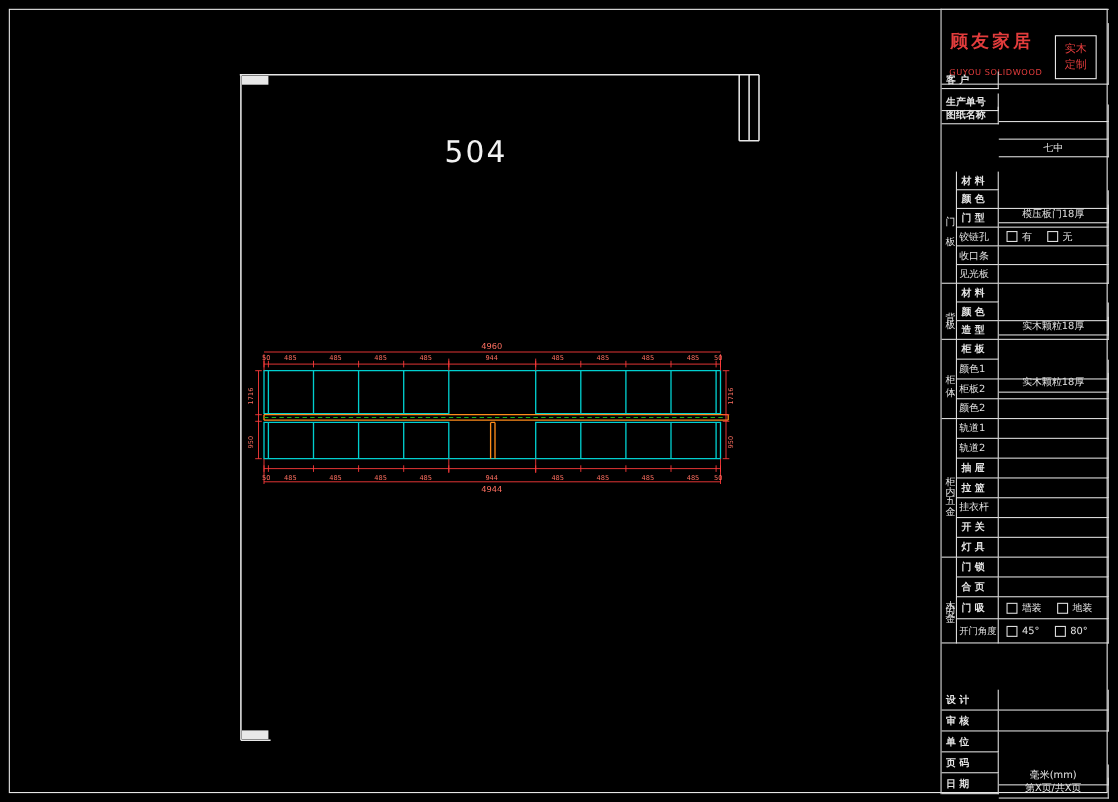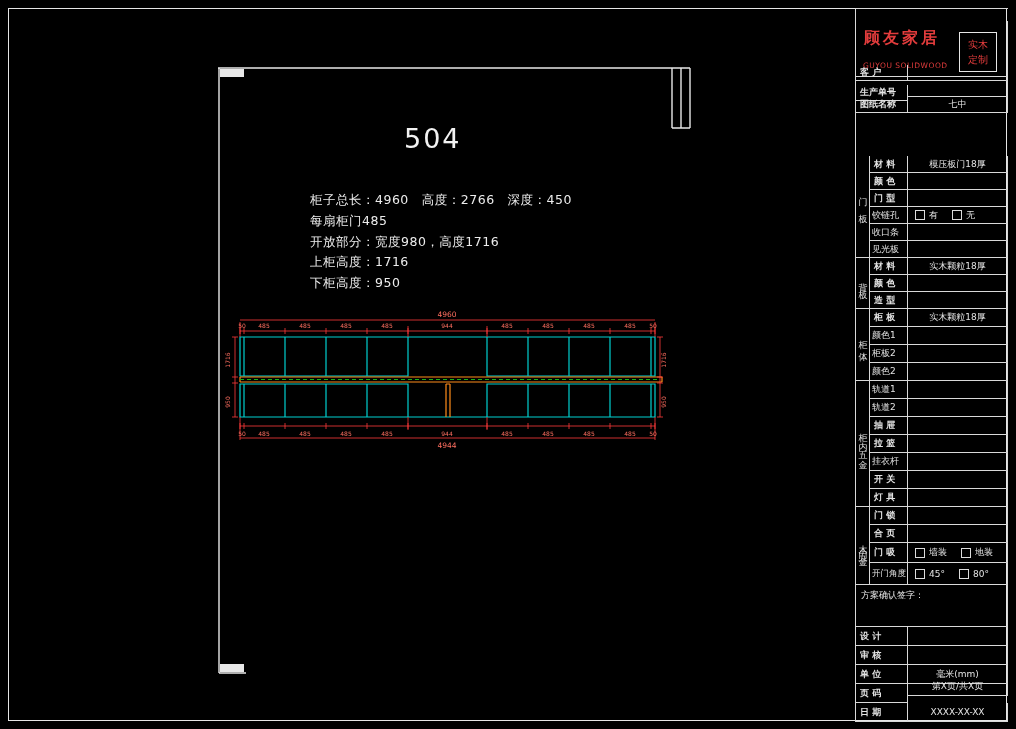--- a/index.html
+++ b/index.html
@@ -20,21 +20,21 @@
   .notes { position:absolute; left:310px; top:190px; color:#ececec; font-size:12.5px;
            line-height:20.8px; letter-spacing:0.5px; }
   
   .tb { position:absolute; left:855px; top:8px; width:152px; height:713px;
         border-left:1px solid #d9d9d9; border-top:1px solid #d9d9d9; }
   .c { position:absolute; box-sizing:border-box; border-right:1px solid #d9d9d9;
        border-bottom:1px solid #d9d9d9; color:#e4e4e4; font-size:9px;
        display:flex; align-items:center; overflow:hidden; white-space:nowrap; }
   .lab { padding-left:4px;font-weight:bold; }
   .lab2 { padding-left:2px; }
-  .val { justify-content:center; }
+  .val { justify-content:center;margin-top:30px; }
   .valcb { padding-left:7px; gap:4px; }
   .cb { display:inline-block; width:8px; height:8px; border:1px solid #dcdcdc; flex:none; }
   .gap { margin-left:10px; }
   .strip { writing-mode:vertical-rl; text-orientation:upright; justify-content:center;
            padding:0; color:#e4e4e4; }
   .topleft { align-items:flex-start; padding:4px 0 0 5px; }
   .logo { display:block;margin-top:12px; }
   .brand { position:absolute; left:8px; top:7px; color:#e23c3c; font-size:16px; font-weight:bold; letter-spacing:3px; }
   .brand-en { position:absolute; left:7px; top:40px; color:#e23c3c; font-size:7.5px; letter-spacing:0.5px; }
   .stamp { position:absolute; left:103px; top:11px; width:38px; height:40px; border:1px solid #e6e6e6;
@@ -92,27 +92,20 @@
 
       <text class="ds" x="230" y="360" transform="rotate(-90 230 360)">1716</text>
       <text class="ds" x="230" y="402" transform="rotate(-90 230 402)">950</text>
       <text class="ds" x="666" y="360" transform="rotate(-90 666 360)">1716</text>
       <text class="ds" x="666" y="402" transform="rotate(-90 666 402)">950</text>
     </g>
   </svg>
 
   <div class="room">504</div>
 
-  <div class="notes">
-    <div>柜子总长：4960　高度：2766　深度：450</div>
-    <div>每扇柜门485</div>
-    <div>开放部分：宽度980，高度1716</div>
-    <div>上柜高度：1716</div>
-    <div>下柜高度：950</div>
-  </div>
 
   <div class="tb">
 
     <div class="c logo" style="left:0;top:0;width:152px;height:56px">
       <div class="brand">顾友家居</div>
       <div class="brand-en">GUYOU SOLIDWOOD</div>
       <div class="stamp">
         <div>实木</div>
         <div>定制</div>
       </div>
@@ -191,21 +184,20 @@
       <span>地装</span>
     </div>
     <div class="c lab2" style="left:14px;top:554px;width:38px;height:22px;font-size:8.5px">开门角度</div>
     <div class="c valcb" style="left:52px;top:554px;width:100px;height:22px">
       <span class="cb"></span>
       <span>45°</span>
       <span class="cb gap"></span>
       <span>80°</span>
     </div>
 
-    <div class="c topleft" style="left:0;top:576px;width:152px;height:42px">方案确认签字：</div>
 
     <div class="c lab" style="left:0;top:618px;width:52px;height:19px">设 计</div>
     <div class="c" style="left:52px;top:618px;width:100px;height:19px"></div>
     <div class="c lab" style="left:0;top:637px;width:52px;height:19px">审 核</div>
     <div class="c" style="left:52px;top:637px;width:100px;height:19px"></div>
     <div class="c lab" style="left:0;top:656px;width:52px;height:19px">单 位</div>
     <div class="c val" style="left:52px;top:656px;width:100px;height:19px">毫米(mm)</div>
     <div class="c lab" style="left:0;top:675px;width:52px;height:19px">页 码</div>
     <div class="c val" style="left:52px;top:668px;width:100px;height:19px">第X页/共X页</div>
     <div class="c lab" style="left:0;top:694px;width:52px;height:19px">日 期</div>

